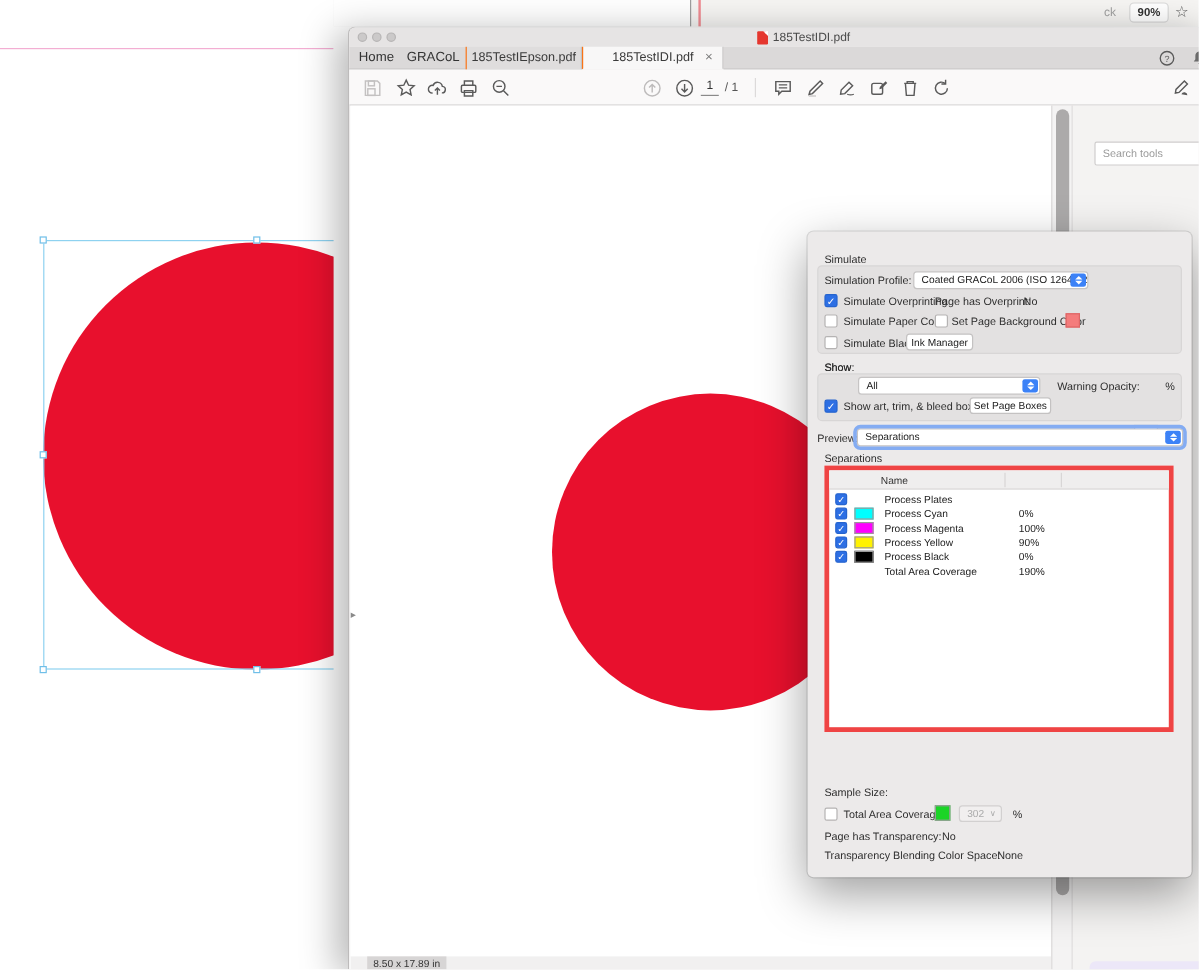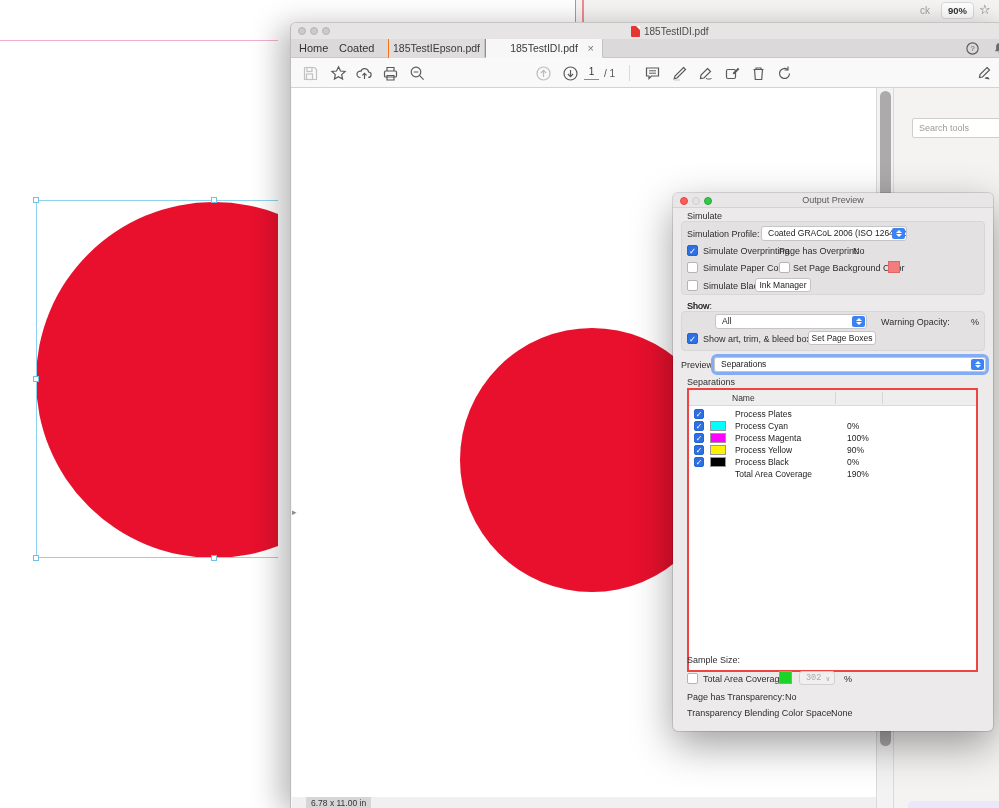--- a/index.html
+++ b/index.html
@@ -73,24 +73,24 @@
   .cb { position:absolute; width:11px; height:11px; background:#fff; border:1px solid #B5B3B3; border-radius:2px; font-size:8.5px; line-height:10px; text-align:center; color:#fff; }
   .cb.on { background:#2D6FE4; border-color:#2664CE; }
   .sel { position:absolute; height:15px; background:#fff; border:1px solid #C6C4C4; border-radius:3px; font-size:8.5px; line-height:13px; padding-left:6px; white-space:nowrap; overflow:hidden; color:#222; }
   .sel .stepper { position:absolute; right:1px; top:1px; width:13px; height:11px; background:#3C82F7; border-radius:2px; }
   .sel .stepper:before { content:""; position:absolute; left:4px; top:2px; border-left:3px solid transparent; border-right:3px solid transparent; border-bottom:3px solid #fff; }
   .sel .stepper:after { content:""; position:absolute; left:4px; bottom:2px; border-left:3px solid transparent; border-right:3px solid transparent; border-top:3px solid #fff; }
   .sel.focused { outline:3px solid #84ACF2; outline-offset:0px; }
   .btn { position:absolute; background:#fff; border:1px solid #C4C2C2; border-radius:3px; font-size:8.5px; text-align:center; color:#222; }
   .swatch { position:absolute; }
   .numfield { position:absolute; background:#fff; border:1px solid #C6C4C4; font-size:8.5px; text-align:center; color:#222;margin-top:40px; }
-  .dis-sel { position:absolute; background:#F1EFEF; border:1px solid #D2D0D0; border-radius:3px; font-size:8.5px; color:#ABABAB; padding-left:6px;font-family:Liberation Mono, monospace; }
+  .dis-sel { position:absolute; background:#F1EFEF; border:1px solid #D2D0D0; border-radius:3px; font-size:8.5px; color:#ABABAB; padding-left:6px; }
   .dis-sel:after { content:"\2228"; position:absolute; right:4px; top:1px; font-size:7px; color:#ABABAB; }
 
-  .listbox { position:absolute; left:14px; top:195px; width:291px; height:284px; background:#fff; border:2px solid #ef4444; }
+  .listbox { position:absolute; left:14px; top:195px; width:291px; height:222px; background:#fff; border:4px solid #ef4444; }
   .list-head { position:absolute; left:0; top:0; width:100%; height:16px; background:#EFEEEE; border-bottom:1px solid #DBD9D9; font-size:8.5px; color:#333; }
   .col-div { position:absolute; top:2px; width:1px; height:12px; background:#D8D6D6; }
   .sep-row { position:absolute; left:0; width:100%; height:12px; font-size:8.5px; color:#222; }
   .sep-row .cbx { position:absolute; left:5px; top:1px; width:10px; height:10px; background:#2D6FE4; border:1px solid #2664CE; border-radius:2px; color:#fff; font-size:8px; line-height:9px; text-align:center; }
   .sep-row .sw { position:absolute; left:21px; top:1px; width:16px; height:10px; border:1px solid #999; }
   .sep-row .nm { position:absolute; left:46px; top:1px; }
   .sep-row .val { position:absolute; left:158px; top:1px; }
 </style>
 </head>
 <body>
@@ -124,21 +124,21 @@
       <div class="tl" style="left:19px;"></div>
       <div class="tl" style="left:31px;"></div>
       <div class="win-title">
         <span class="pdf-mini"></span>
         <span>185TestIDI.pdf</span>
       </div>
     </div>
 
     <div class="tabbar">
       <span class="menu-item" style="left:8px;">Home</span>
-      <span class="menu-item" style="left:48px;">Coated</span>
+      <span class="menu-item" style="left:48px;">GRACoL</span>
       <div class="doc-tab" style="left:97px;width:97px;background:#DFDDDD;">
         <span>185TestIEpson.pdf</span>
       </div>
       <div class="doc-tab active" style="left:194px;width:118px;">
         <span>185TestIDI.pdf</span>
         <span class="tab-close">×</span>
       </div>
       <svg class="tb-right-ic" style="left:674px;" viewBox="0 0 16 16">
           <circle cx="8" cy="8" r="6" fill="none" stroke="#5A5A5A" stroke-width="1.2"></circle>
           <text x="8" y="11" font-size="8" text-anchor="middle" fill="#5A5A5A">?</text>
@@ -214,21 +214,21 @@
       <svg class="ticon" style="left:710px;" viewBox="0 0 17 17">
           <rect x="1.5" y="3.5" width="14" height="10" fill="none" stroke="#5A5A5A" stroke-width="1.2"></rect>
           <path d="M1.5 3.5l7 6 7-6" fill="none" stroke="#5A5A5A" stroke-width="1.2"></path>
         </svg>
     </div>
 
     <div id="main">
       <div id="doc-pane">
         <div class="doc-circle" style="background-color: rgb(232, 16, 45);"></div>
         <div class="doc-bottom"></div>
-        <div class="size-badge">6.78 x 11.00 in</div>
+        <div class="size-badge">8.50 x 17.89 in</div>
         <div class="nav-toggle">▸</div>
       </div>
       <div id="vscroll">
         <div class="thumb"></div>
       </div>
 
       <div id="tools-panel">
         <input class="search-box" placeholder="Search tools" style="">
         <div class="tool-item" style="top:105px;">
           <svg class="tool-ic" viewBox="0 0 14 15">
@@ -259,26 +259,20 @@
           
           
           
           
         </div>
       </div>
     </div>
   </div>
 
   <div id="dialog">
-    <div class="dlg-titlebar">
-      <div class="dlg-tl" style="left:7px;background:#FC5B57;border:1px solid #DF4A46;"></div>
-      <div class="dlg-tl" style="left:19px;background:#E4E2E2;border:1px solid #CFCDCD;"></div>
-      <div class="dlg-tl" style="left:31px;background:#34C84A;border:1px solid #27A73A;"></div>
-      <div class="dlg-title">Output Preview</div>
-    </div>
 
     <span class="dlbl" style="left:14px;top:18px;">Simulate</span>
     <div class="groupbox" style="top:28px;height:74px;"></div>
 
     <span class="dlbl" style="left:14px;top:36px;">Simulation Profile:</span>
     <div class="sel" style="left:88px;top:33px;width:146px;">
       <span>Coated GRACoL 2006 (ISO 12647-2:200...</span><span class="stepper"></span>
     </div>
 
     <span class="cb on" style="left:14px;top:52px;">✓</span>

